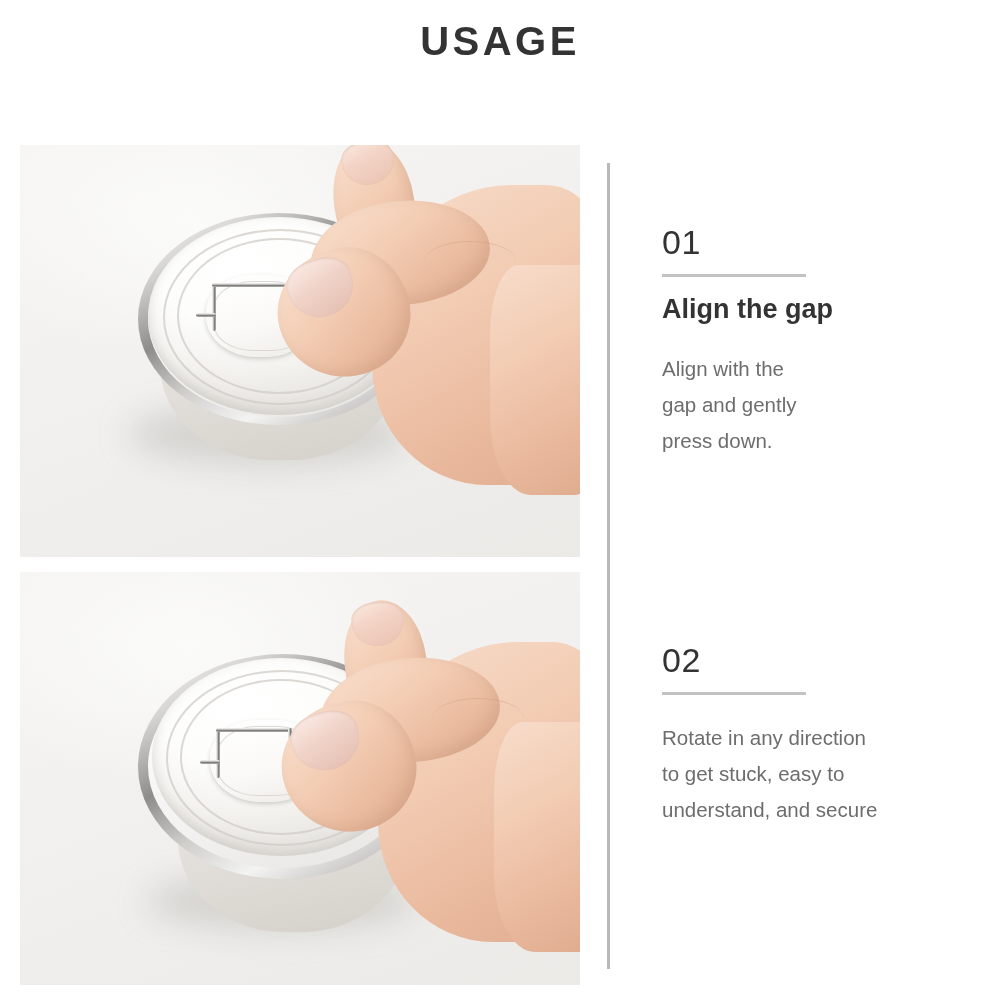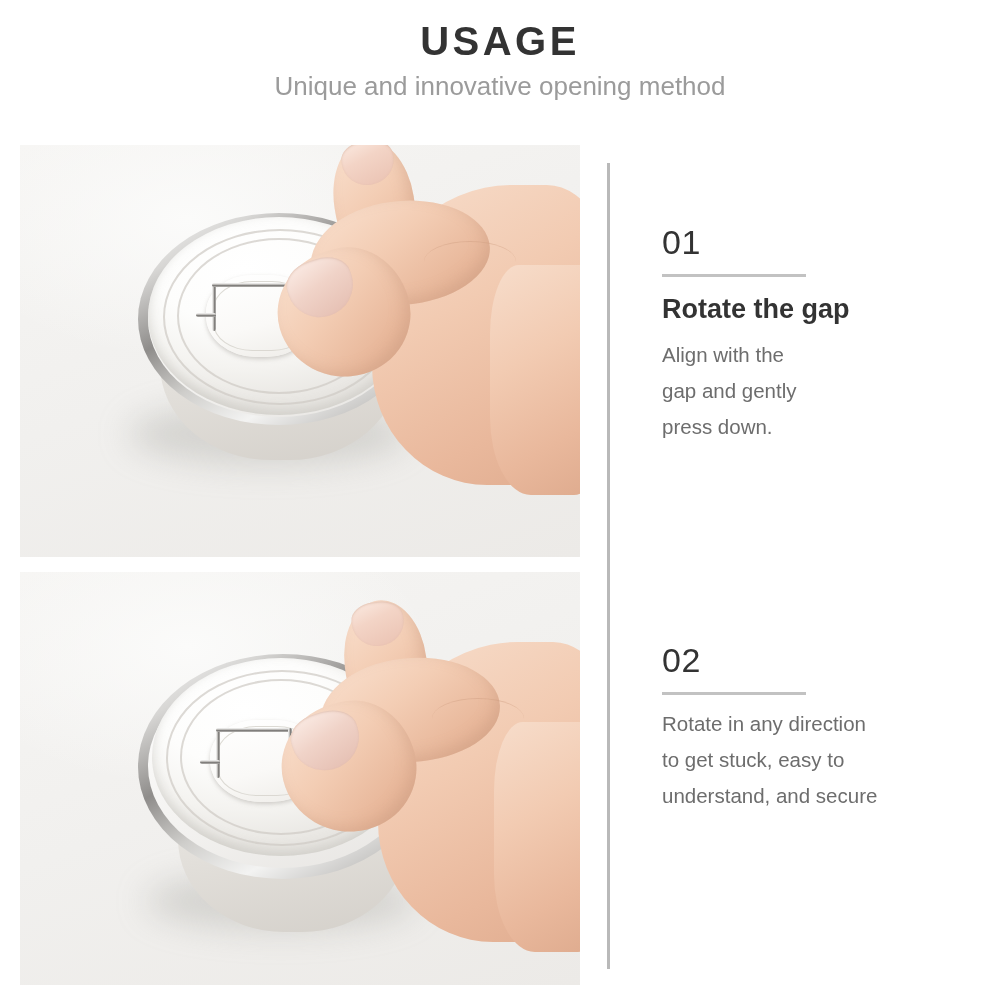--- a/index.html
+++ b/index.html
@@ -177,34 +177,33 @@
     margin-top: 6px;
   }
   .step-heading {
     margin-top: 15px;
     font-size: 27px;
     font-weight: 600;
     color: #333333;
     line-height: 34px;
   }
   .step-body {
-    margin-top: 11px;
+    margin-top: 25px;
     font-size: 20.5px;
     font-weight: normal;
     color: #6d6d6d;
     line-height: 36px;
     white-space: pre-line;
   }
 </style>
 </head>
 <body>
 
 <div id="header">
   <div id="page-title">USAGE</div>
-  <div id="page-subtitle">Unique and innovative opening method</div>
 </div>
 
 <div id="vertical-divider"></div>
 
 <div class="photo" id="photo-step-1">
   <div class="photo-bg"></div>
 
   <div class="photo-shadow" style="left:108px; top:258px; width:280px; height:62px;"></div>
 
   <div class="bowl" style="left:140px; top:150px; width:240px; height:165px;"></div>
@@ -272,21 +271,21 @@
   <div class="nail" style="left:272px; top:140px; width:68px; height:58px; transform: rotate(-16deg); background: linear-gradient(160deg,#fceee8 0%,#f0d3c8 45%,#e4bdb0 100%);"></div>
 
   <div class="hand-part" style="left:474px; top:150px; width:120px; height:230px; border-radius:24% 18% 30% 34% / 30% 26% 38% 34%;"></div>
 
   <div class="knuckle-line" style="left:412px; top:126px; width:92px; height:40px;"></div>
 </div>
 
 <div class="step-block" id="step-block-1">
   <div class="step-number">01</div>
   <div class="step-rule"></div>
-  <div class="step-heading">Rotate the gap</div>
+  <div class="step-heading">Align the gap</div>
   <div class="step-body">Align with the
 gap and gently
 press down.</div>
 </div>
 
 <div class="step-block" id="step-block-2">
   <div class="step-number">02</div>
   <div class="step-rule"></div>
   <div class="step-body">Rotate in any direction
 to get stuck, easy to

